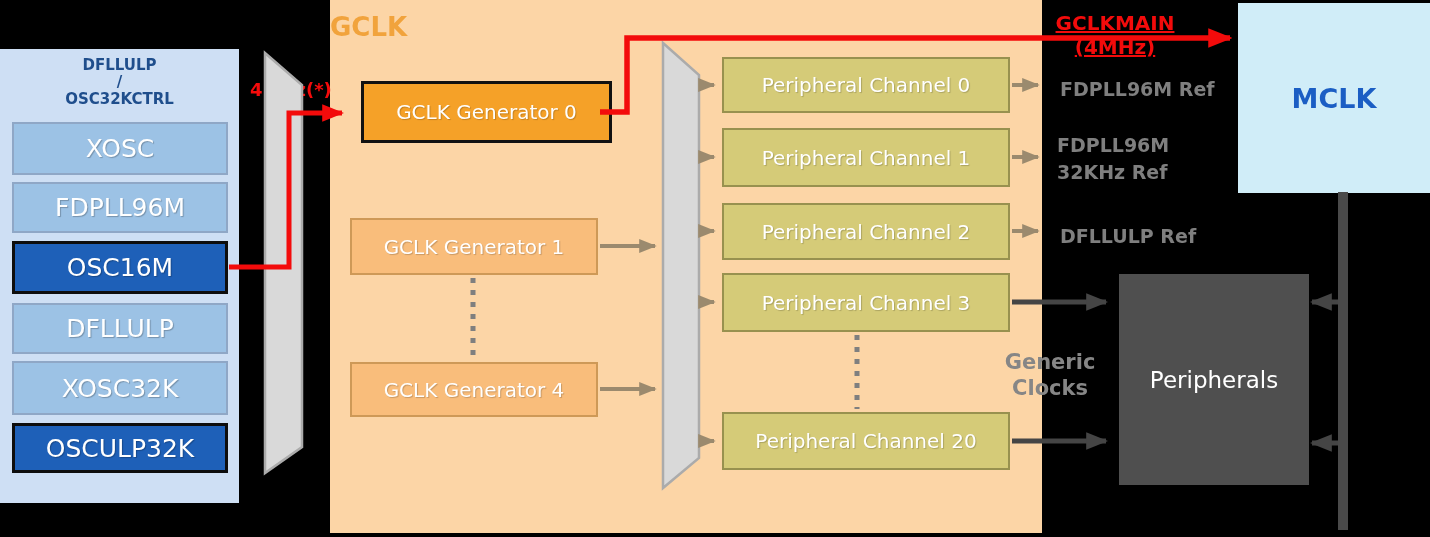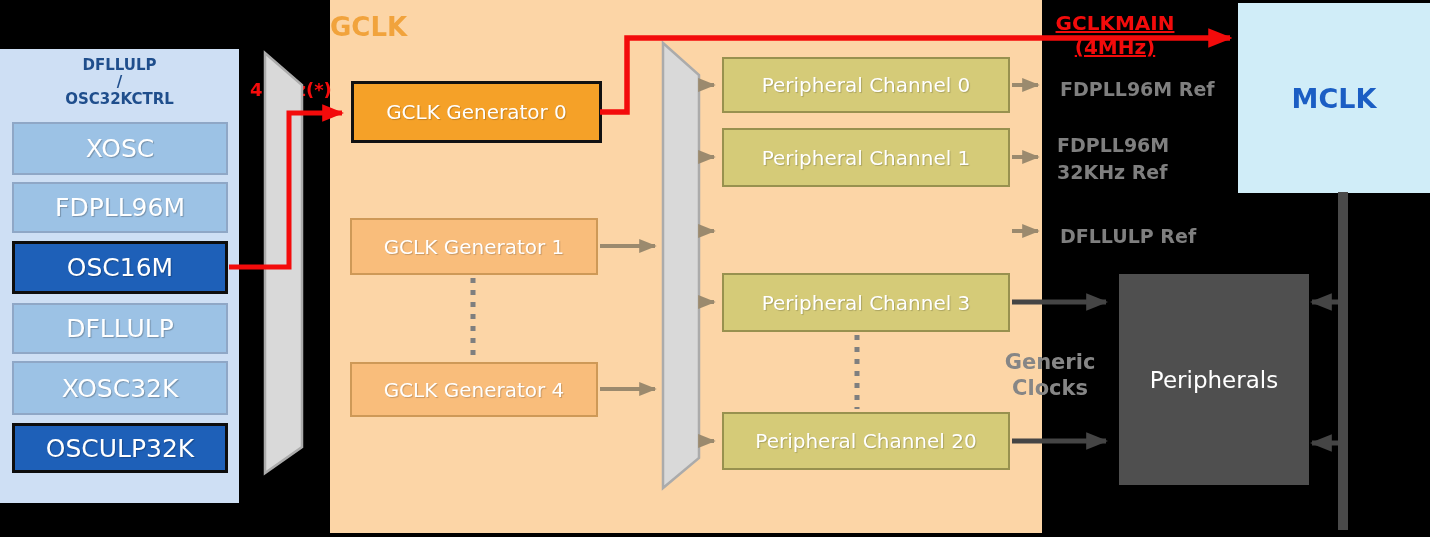--- a/index.html
+++ b/index.html
@@ -55,26 +55,27 @@
   </div>
   <div class="abs blk light" style="top:122px;height:53px">XOSC</div>
   <div class="abs blk light" style="top:182px;height:51px">FDPLL96M</div>
   <div class="abs blk dark" style="top:241px;height:53px">OSC16M</div>
   <div class="abs blk light" style="top:303px;height:51px">DFLLULP</div>
   <div class="abs blk light" style="top:361px;height:54px">XOSC32K</div>
   <div class="abs blk dark" style="top:423px;height:50px">OSCULP32K</div>
 
   <div class="abs gclk-panel"></div>
   <div class="abs gclk-title">GCLK</div>
-  <div class="abs gen hl" style="left:351px;top:81px;width:251px;height:62px">GCLK Generator 0</div>
+  <div class="abs gen hl" style="left:361px;top:81px;width:251px;height:62px">GCLK Generator 0</div>
   <div class="abs gen nm" style="left:350px;top:218px;width:248px;height:57px">GCLK Generator 1</div>
   <div class="abs gen nm" style="left:350px;top:362px;width:248px;height:55px">GCLK Generator 4</div>
 
   <div class="abs chan" style="top:57px;height:56px">Peripheral Channel 0</div>
   <div class="abs chan" style="top:128px;height:59px">Peripheral Channel 1</div>
+  <div class="abs chan" style="top:203px;height:57px">Peripheral Channel 2</div>
   <div class="abs chan" style="top:273px;height:59px">Peripheral Channel 3</div>
   <div class="abs chan" style="top:412px;height:58px">Peripheral Channel 20</div>
 
   <div class="abs mclk">MCLK</div>
   <div class="abs periph">Peripherals</div>
 
   <div class="abs redlab freq-label">4MHz(*)</div>
   <div class="abs redlab gclkmain-label">GCLKMAIN (4MHz)</div>
   <div class="abs graylab ref0">FDPLL96M Ref</div>
   <div class="abs graylab ref1">

